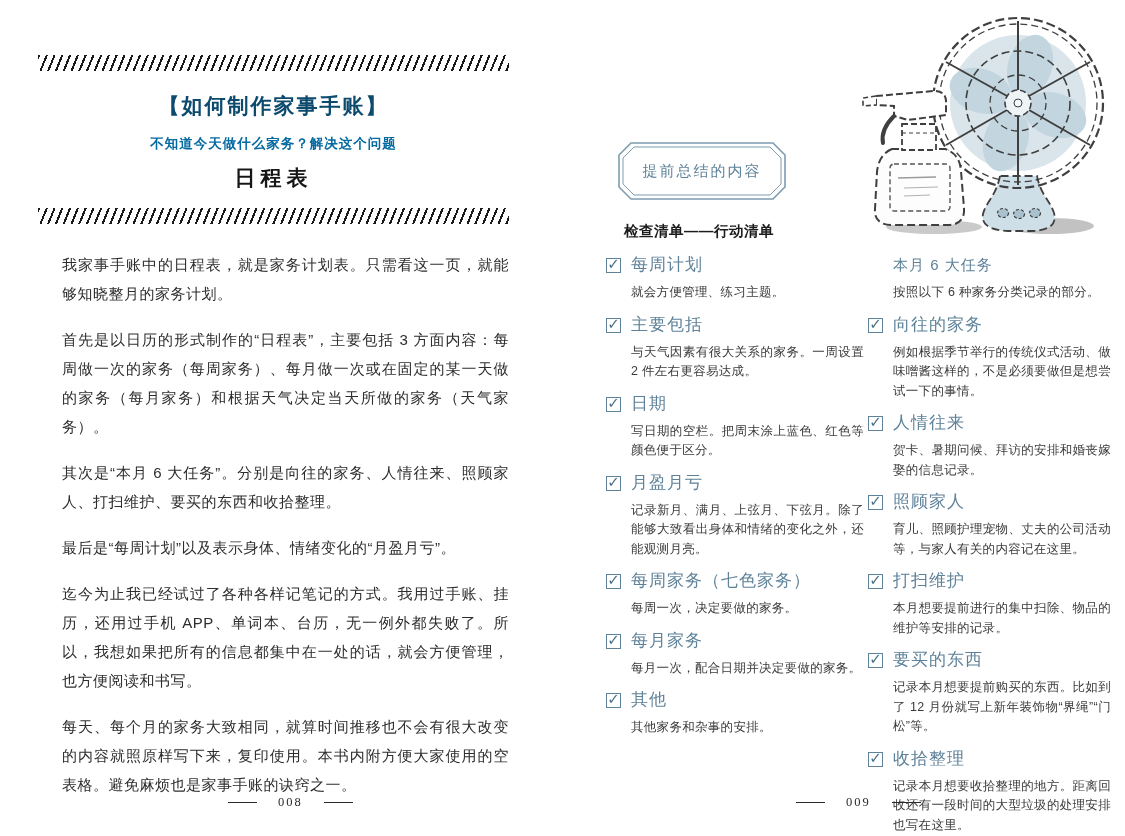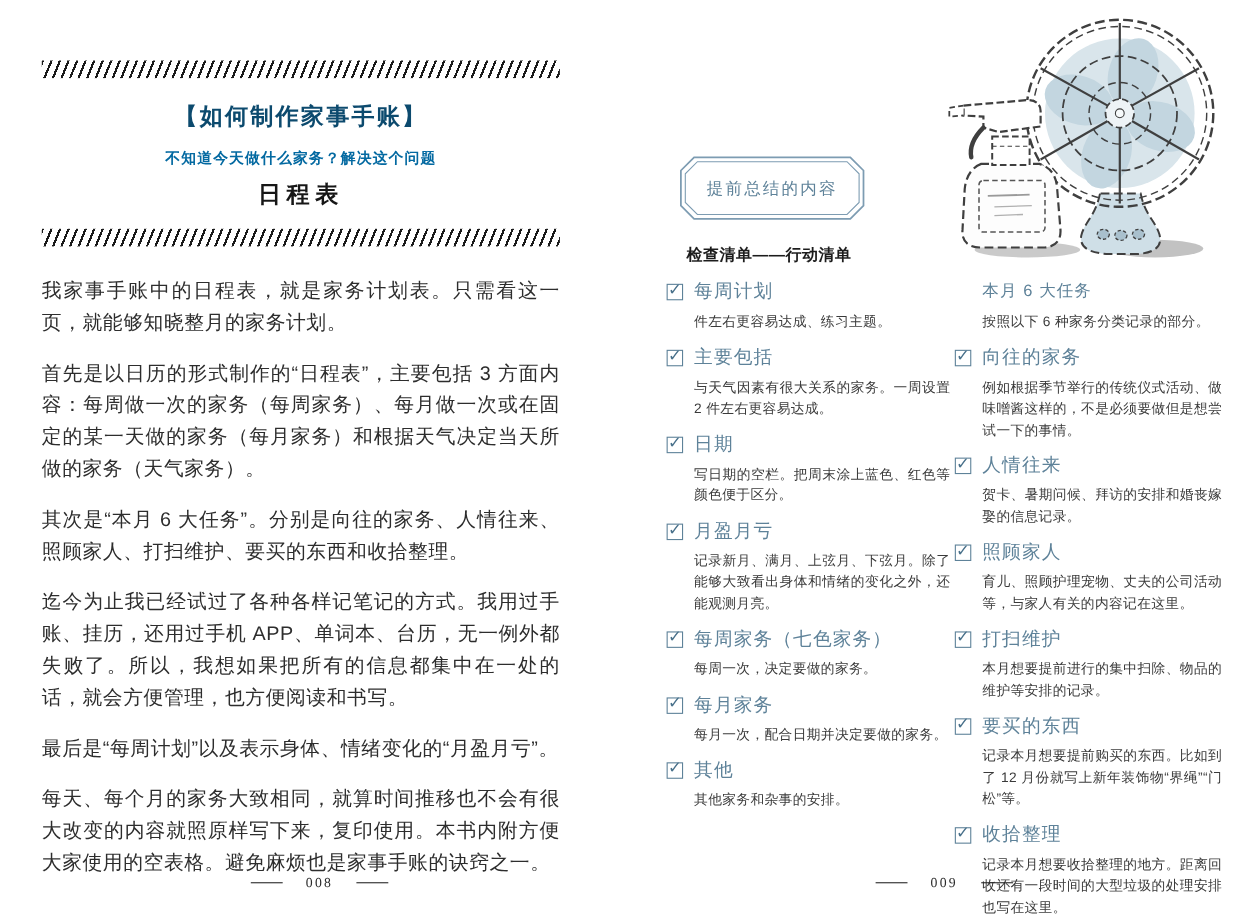--- a/index.html
+++ b/index.html
@@ -15,22 +15,22 @@
   .hatch{height:16px;width:100%;
     background:repeating-linear-gradient(112deg,#191919 0 2px,transparent 2px 7.2px);}
   .hatch-top{margin-bottom:22px;}
   .hatch-bottom{margin-top:17px;}
   .doc-title{margin:0;text-align:center;font-family:"Liberation Serif","DejaVu Serif",serif;
     font-size:21px;font-weight:700;color:#0c4a6e;letter-spacing:2px;line-height:26px;}
   .doc-subtitle{margin:16px 0 0 0;text-align:center;font-size:13.5px;font-weight:700;
     color:#0369a1;letter-spacing:1px;line-height:18px;}
   .doc-section{margin:12px 0 0 0;text-align:center;font-size:21px;font-weight:700;
     color:#161616;letter-spacing:5px;line-height:26px;}
-  .body-text{margin-top:26px;color:#2d2d2d;font-size:18px;line-height:29px;
-    text-align:justify;letter-spacing:0.5px;}
+  .body-text{margin-top:26px;color:#2d2d2d;font-size:15px;line-height:29px;
+    text-align:justify;letter-spacing:0.5px;margin-left:24px;}
   .body-text p{margin:0 0 17px 0;}
 
   
   .page-num{position:absolute;top:795px;display:flex;align-items:center;gap:21px;
     font-family:"Liberation Serif","DejaVu Serif",serif;font-size:12.5px;color:#2a2a2a;
     letter-spacing:2px;}
   .page-num .pn-line{display:inline-block;width:29px;height:0;border-top:1.4px solid #2a2a2a;}
   .page-num-left{left:228px;}
   .page-num-right{left:796px;}
 
@@ -66,22 +66,22 @@
   <div class="left-page">
     <div class="hatch hatch-top"></div>
     <h1 class="doc-title">【如何制作家事手账】</h1>
     <div class="doc-subtitle">不知道今天做什么家务？解决这个问题</div>
     <h2 class="doc-section">日程表</h2>
     <div class="hatch hatch-bottom"></div>
     <div class="body-text">
       <p>我家事手账中的日程表，就是家务计划表。只需看这一页，就能够知晓整月的家务计划。</p>
       <p>首先是以日历的形式制作的“日程表”，主要包括 3 方面内容：每周做一次的家务（每周家务）、每月做一次或在固定的某一天做的家务（每月家务）和根据天气决定当天所做的家务（天气家务）。</p>
       <p>其次是“本月 6 大任务”。分别是向往的家务、人情往来、照顾家人、打扫维护、要买的东西和收拾整理。</p>
+      <p>最后是“每周计划”以及表示身体、情绪变化的“月盈月亏”。</p>
       <p>迄今为止我已经试过了各种各样记笔记的方式。我用过手账、挂历，还用过手机 APP、单词本、台历，无一例外都失败了。所以，我想如果把所有的信息都集中在一处的话，就会方便管理，也方便阅读和书写。</p>
-      <p>最后是“每周计划”以及表示身体、情绪变化的“月盈月亏”。</p>
       <p>每天、每个月的家务大致相同，就算时间推移也不会有很大改变的内容就照原样写下来，复印使用。本书内附方便大家使用的空表格。避免麻烦也是家事手账的诀窍之一。</p>
     </div>
   </div>
 
   <div class="page-num page-num-left">
     <span class="pn-line"></span>
     <span>008</span>
     <span class="pn-line"></span>
   </div>
 
@@ -137,21 +137,21 @@
 
   <div class="subheading">检查清单——行动清单</div>
 
   <div class="check-col col-left">
 
     <div class="check-item">
       <div class="ci-head">
         <span class="cb">✓</span>
         <span class="ci-label">每周计划</span>
       </div>
-      <p class="ci-desc">件左右更容易达成、练习主题。</p>
+      <p class="ci-desc">就会方便管理、练习主题。</p>
     </div>
 
     <div class="check-item">
       <div class="ci-head">
         <span class="cb">✓</span>
         <span class="ci-label">主要包括</span>
       </div>
       <p class="ci-desc">与天气因素有很大关系的家务。一周设置 2 件左右更容易达成。</p>
     </div>
 

